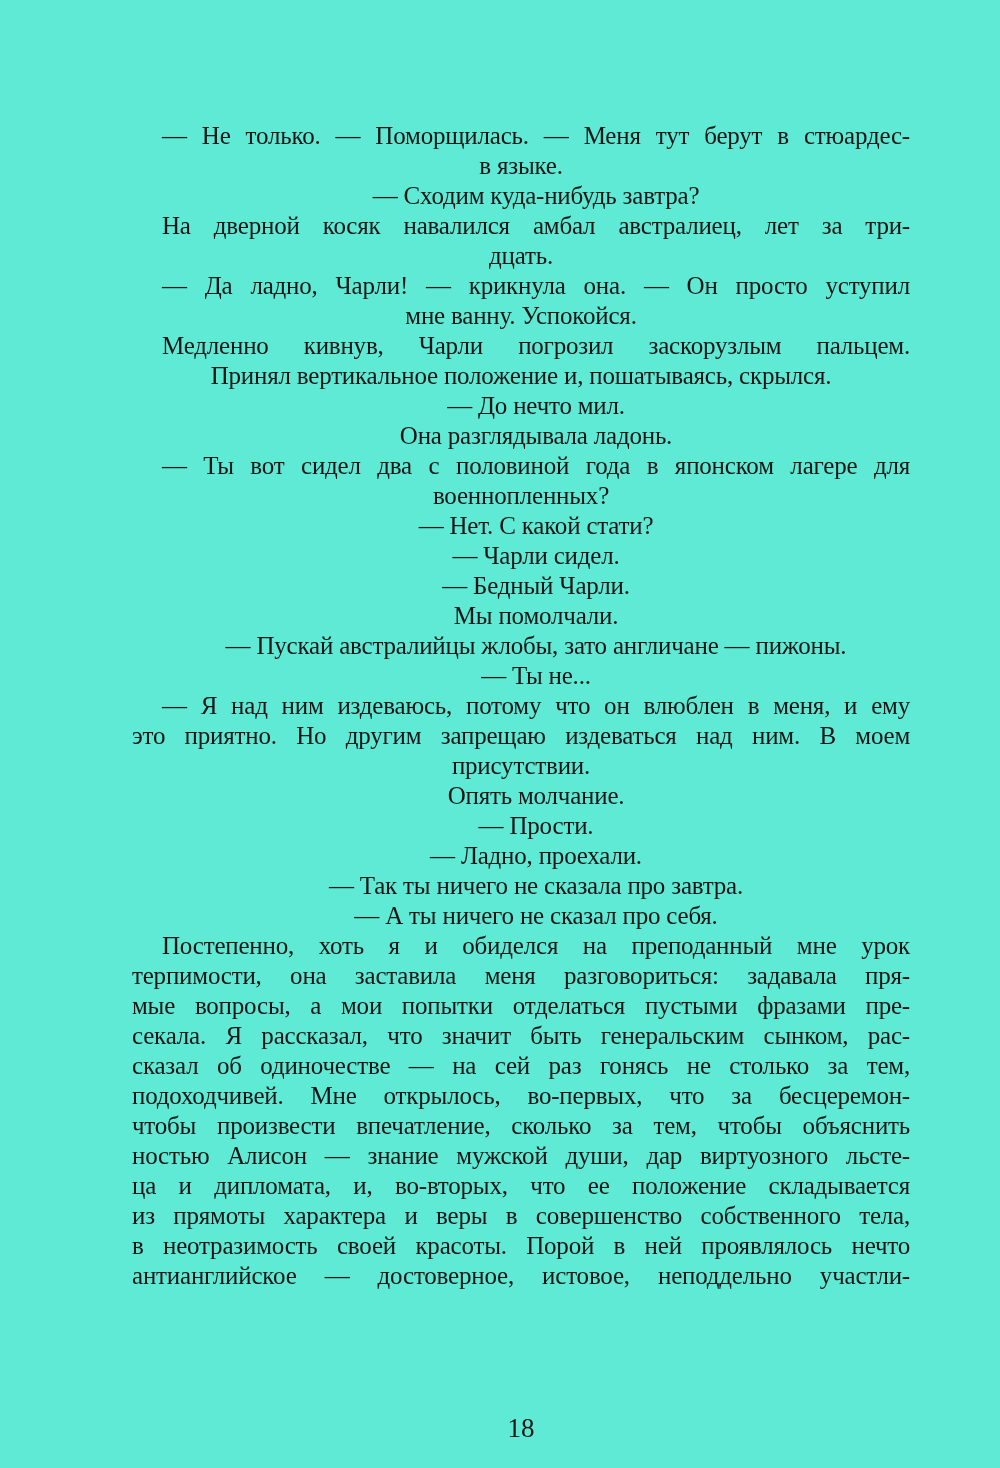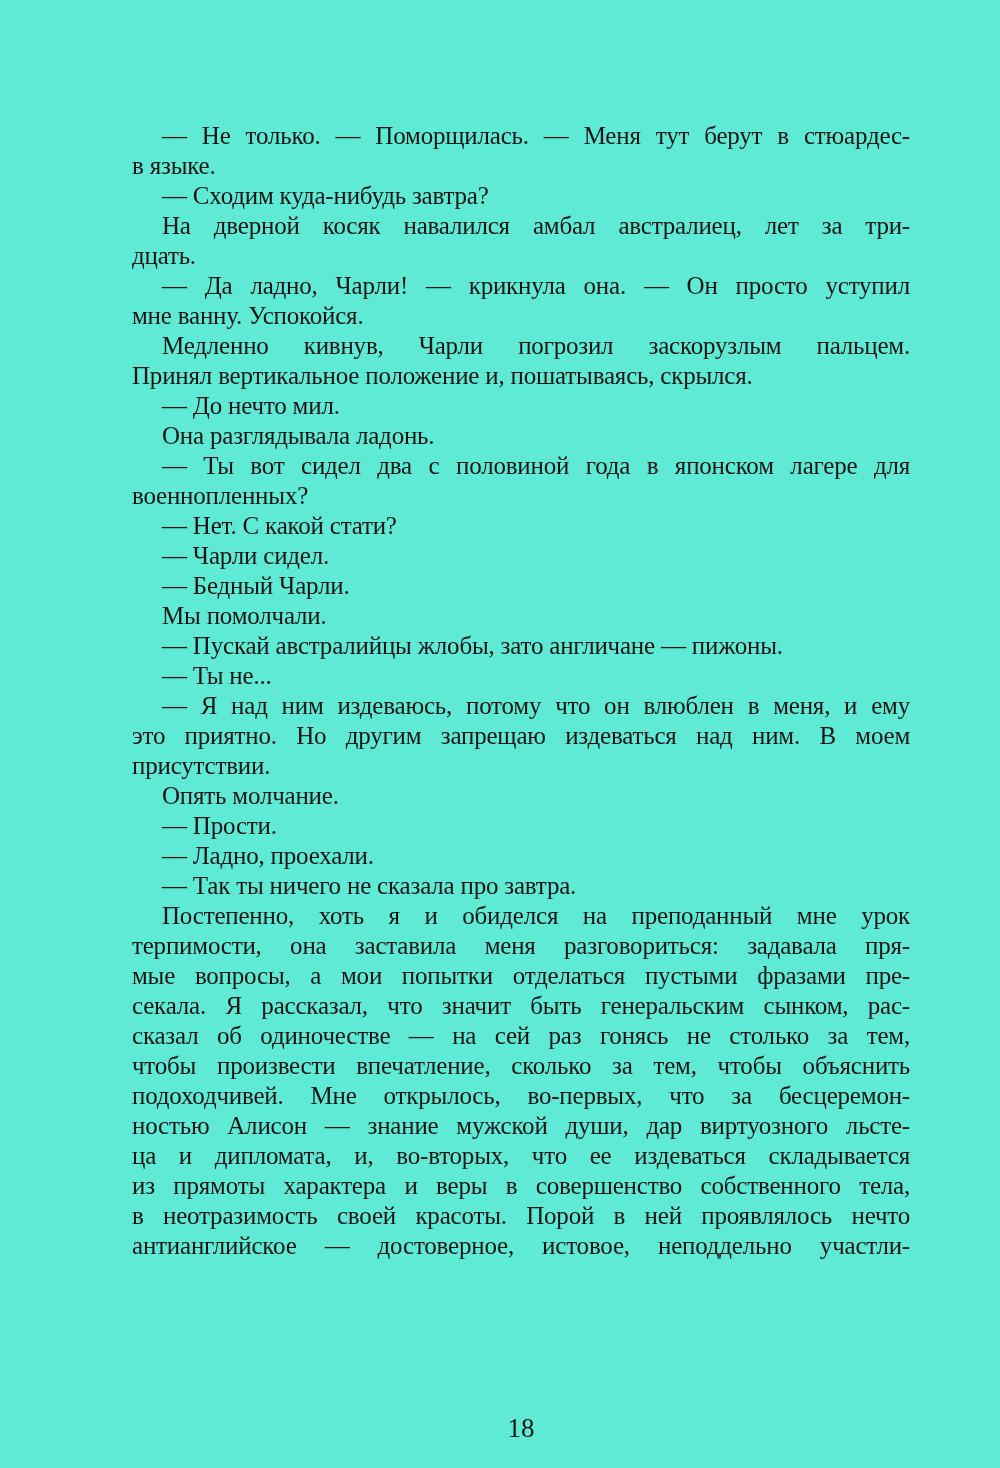--- a/index.html
+++ b/index.html
@@ -24,21 +24,21 @@
     position: absolute;
     left: 132px;
     top: 121px;
     width: 778px;
   }
   .line {
     font-size: 25px;
     line-height: 30px;
     height: 30px;
     letter-spacing: -0.2px;
-    text-align: left;
+    text-align: center;
     white-space: normal;
   }
   .line.fill {
     text-align: justify;
     text-align-last: justify;
   }
   .line.indent {
     text-indent: 30px;
   }
   .page-number {
@@ -75,27 +75,28 @@
       <div class="line indent">Мы помолчали.</div>
       <div class="line indent">— Пускай австралийцы жлобы, зато англичане — пижоны.</div>
       <div class="line indent">— Ты не...</div>
       <div class="line indent fill">— Я над ним издеваюсь, потому что он влюблен в меня, и ему</div>
       <div class="line fill">это приятно. Но другим запрещаю издеваться над ним. В моем</div>
       <div class="line">присутствии.</div>
       <div class="line indent">Опять молчание.</div>
       <div class="line indent">— Прости.</div>
       <div class="line indent">— Ладно, проехали.</div>
       <div class="line indent">— Так ты ничего не сказала про завтра.</div>
+      <div class="line indent">— А ты ничего не сказал про себя.</div>
       <div class="line indent fill">Постепенно, хоть я и обиделся на преподанный мне урок</div>
       <div class="line fill">терпимости, она заставила меня разговориться: задавала пря-</div>
       <div class="line fill">мые вопросы, а мои попытки отделаться пустыми фразами пре-</div>
       <div class="line fill">секала. Я рассказал, что значит быть генеральским сынком, рас-</div>
       <div class="line fill">сказал об одиночестве — на сей раз гонясь не столько за тем,</div>
+      <div class="line fill">подоходчивей. Мне открылось, во-первых, что за бесцеремон-</div>
       <div class="line fill">чтобы произвести впечатление, сколько за тем, чтобы объяснить</div>
-      <div class="line fill">подоходчивей. Мне открылось, во-первых, что за бесцеремон-</div>
       <div class="line fill">ностью Алисон — знание мужской души, дар виртуозного льсте-</div>
-      <div class="line fill">ца и дипломата, и, во-вторых, что ее издеваться складывается</div>
+      <div class="line fill">ца и дипломата, и, во-вторых, что ее положение складывается</div>
       <div class="line fill">из прямоты характера и веры в совершенство собственного тела,</div>
       <div class="line fill">в неотразимость своей красоты. Порой в ней проявлялось нечто</div>
       <div class="line fill">антианглийское — достоверное, истовое, неподдельно участли-</div>
     </div>
   <div class="page-number">18</div>
 </div>
 
 </body></html>

